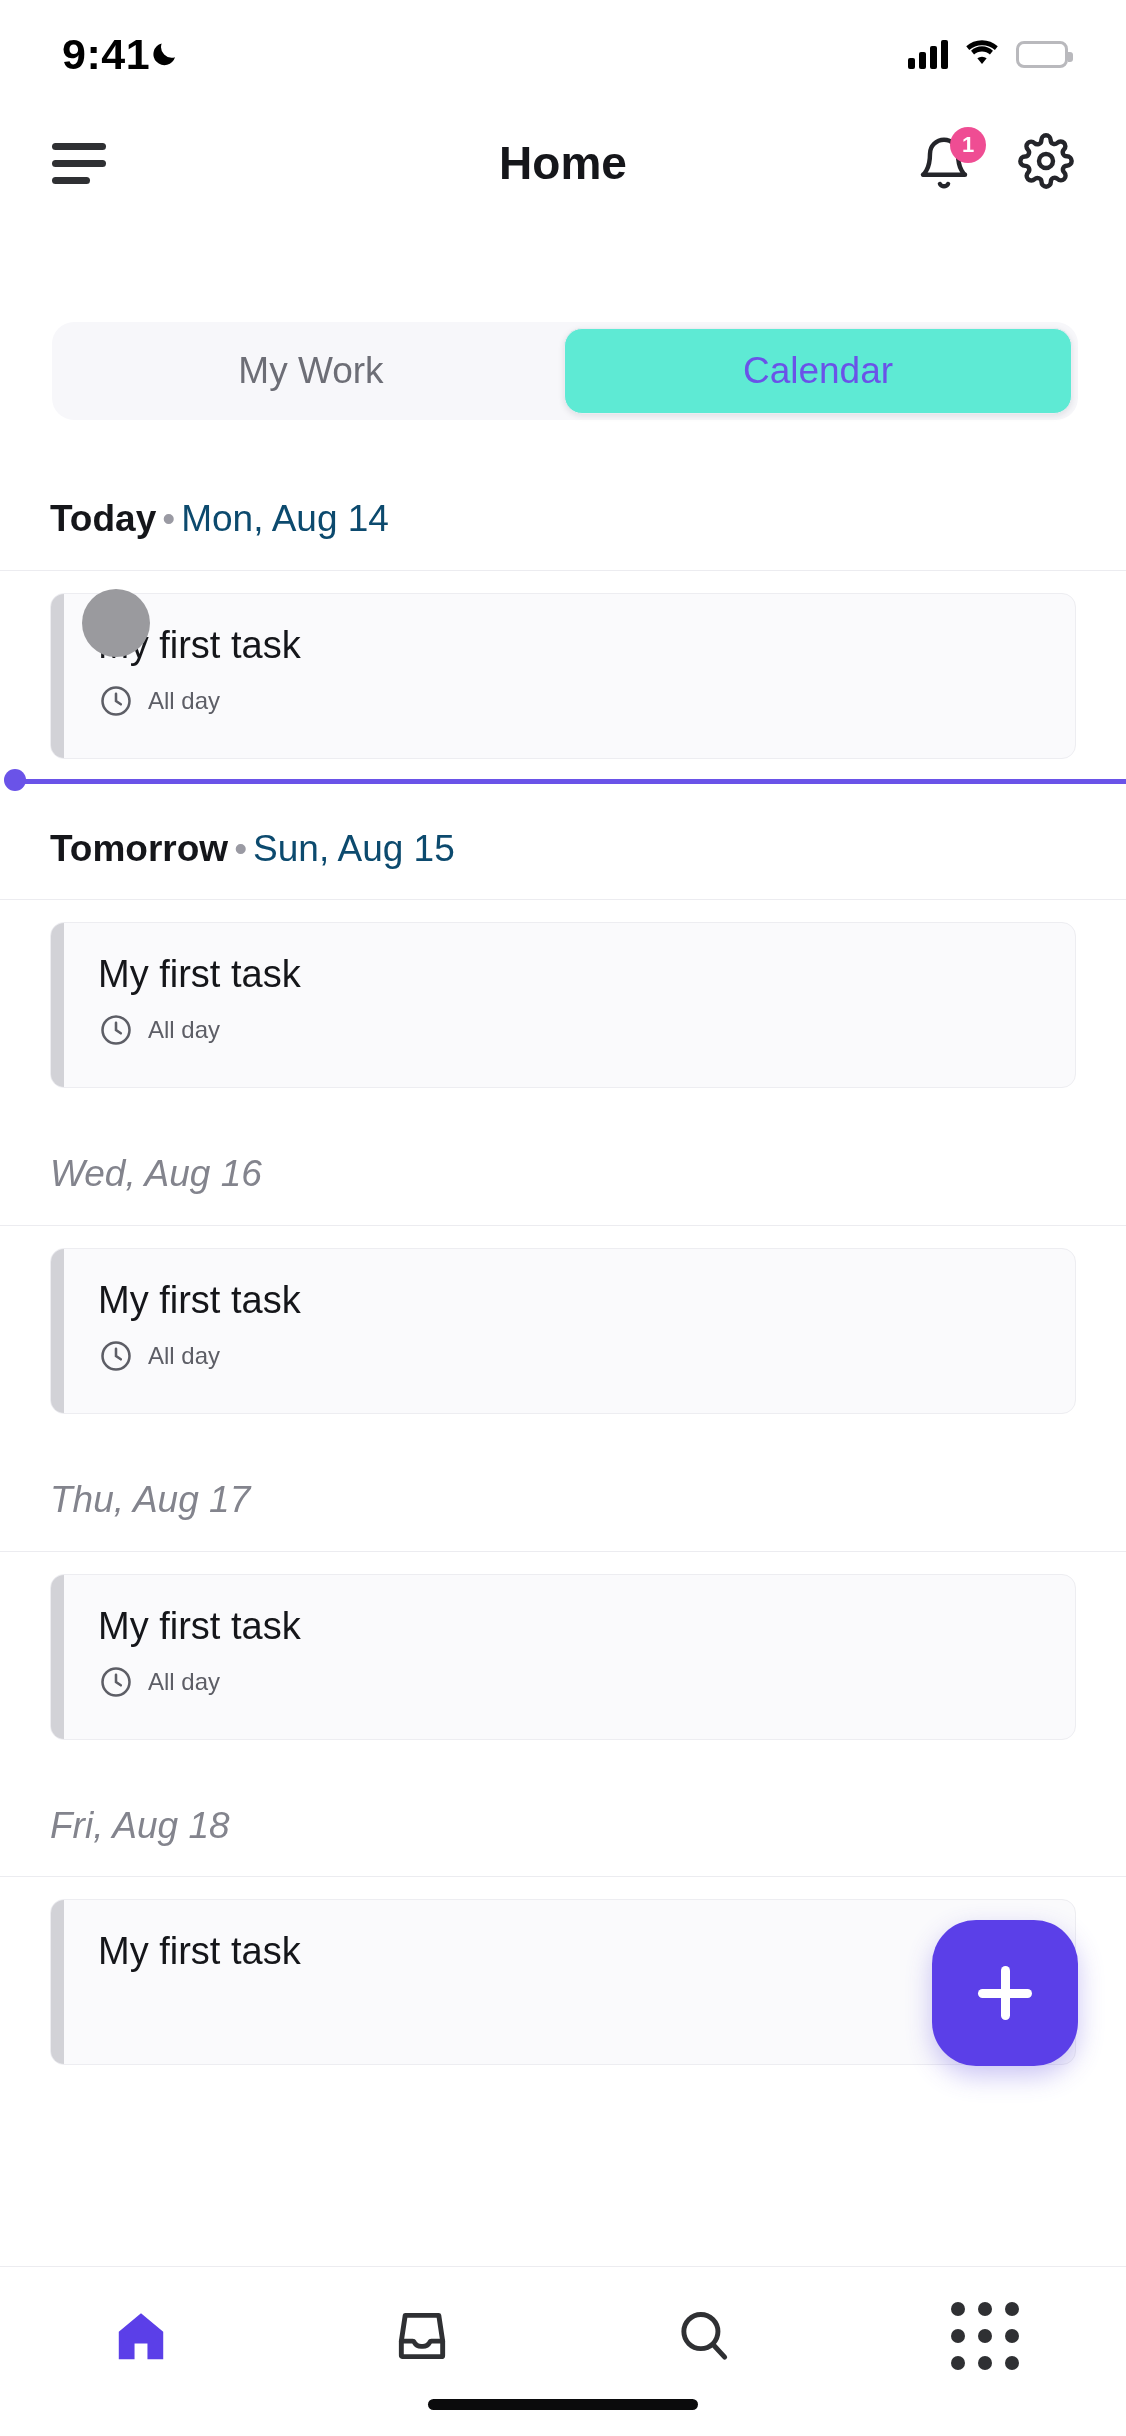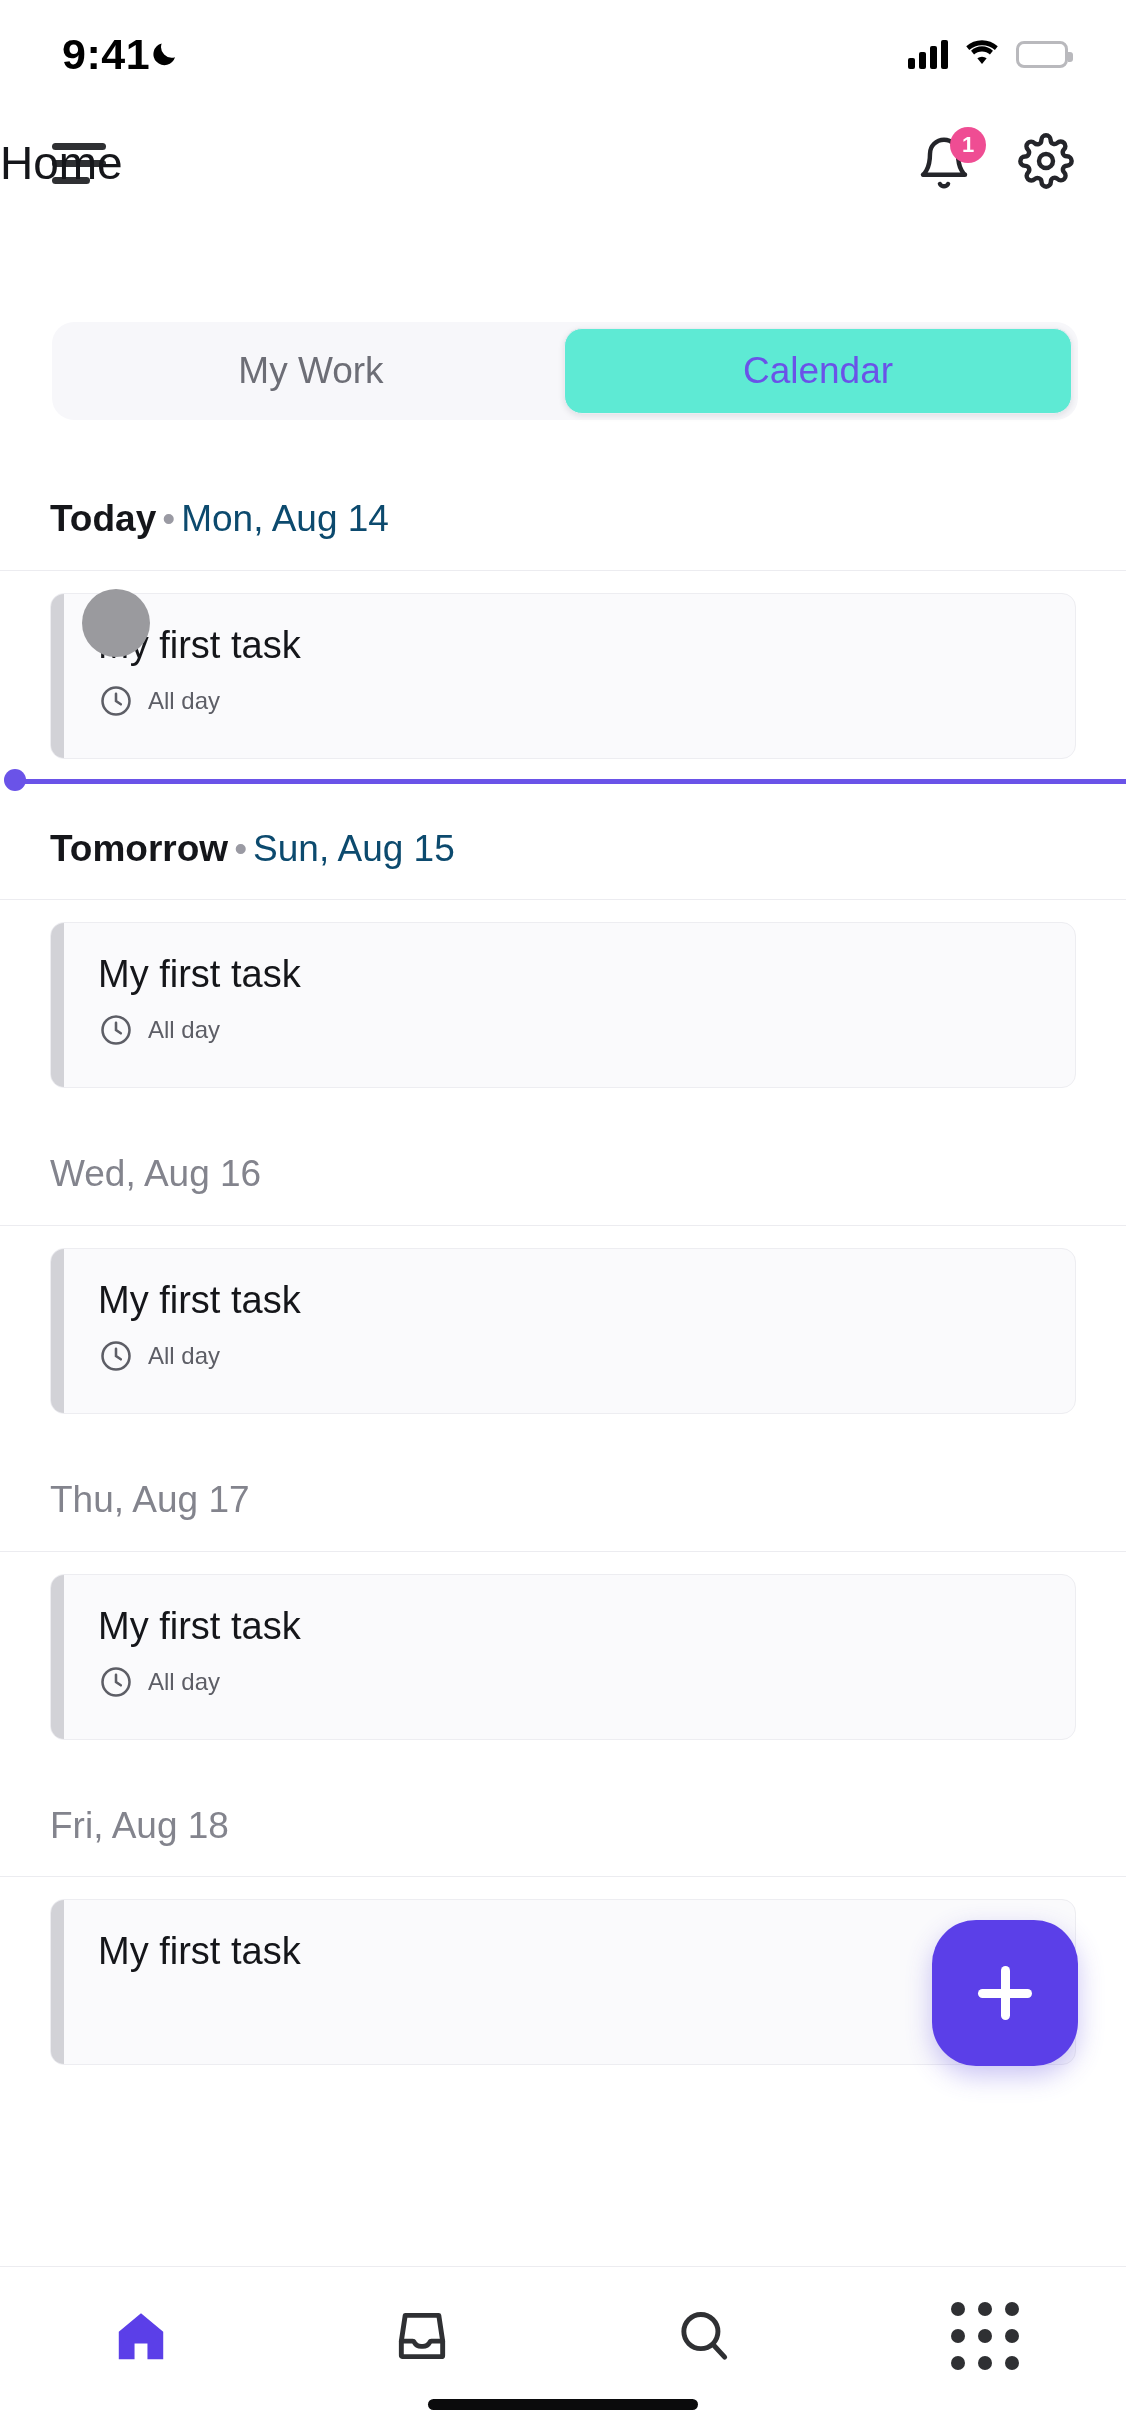--- a/index.html
+++ b/index.html
@@ -41,22 +41,22 @@
     position:absolute; top:108px; left:0; right:0; height:110px;
     display:flex; align-items:center; padding:0 52px;
   }
   .hamburger { width:58px; height:48px; display:flex; flex-direction:column;
                justify-content:center; gap:10px; cursor:pointer; }
   .hamburger span { display:block; height:7px; background:#2f3033; border-radius:4px; }
   .hamburger span:nth-child(1){width:54px;}
   .hamburger span:nth-child(2){width:54px;}
   .hamburger span:nth-child(3){width:38px;}
   .page-title {
-    position:absolute; left:0; right:0; text-align:left;
-    font-size:46px; color:#15161a; font-weight:400; pointer-events:none;
+    position:absolute; left:0; right:0; text-align:center;
+    font-size:46px; color:#15161a; font-weight:700; pointer-events:none;
   }
   .header-actions { margin-left:auto; display:flex; align-items:center; gap:46px; }
   .bell-wrap { position:relative; width:56px; height:56px; }
   .badge {
     position:absolute; top:-8px; right:-14px;
     min-width:36px; height:36px; padding:0 6px;
     background:#ef4d93; color:#fff; border-radius:18px;
     font-size:22px; font-weight:600;
     display:flex; align-items:center; justify-content:center;
   }
@@ -80,21 +80,21 @@
   .list {
     position:absolute; top:455px; left:0; right:0; bottom:170px;
     overflow:hidden;
   }
   .day-header {
     padding:44px 50px 30px 50px; font-size:37px; line-height:1.1;
   }
   .day-header .strong { color:#15161a; font-weight:700; }
   .day-header .sep { color:#9a9aa3; padding:0 6px; font-weight:400; }
   .day-header .sub { color:#0c4a6e; font-weight:400; }
-  .day-header.plain { color:#83848d; font-weight:400; }
+  .day-header.plain { color:#83848d; font-weight:400;font-style:italic; }
   .divider { height:1px; background:#ececf0; }
 
   .card-wrap { padding:22px 50px 22px 50px; position:relative; }
   .card {
     position:relative; display:flex; min-height:166px;
     background:#fafafc; border:1px solid #ededf1;
     border-radius:14px; overflow:hidden;
   }
   .card-accent { width:13px; background:#d2d2d7; flex:0 0 13px; }
   .card-body { padding:30px 34px; display:flex; flex-direction:column; gap:16px; }

